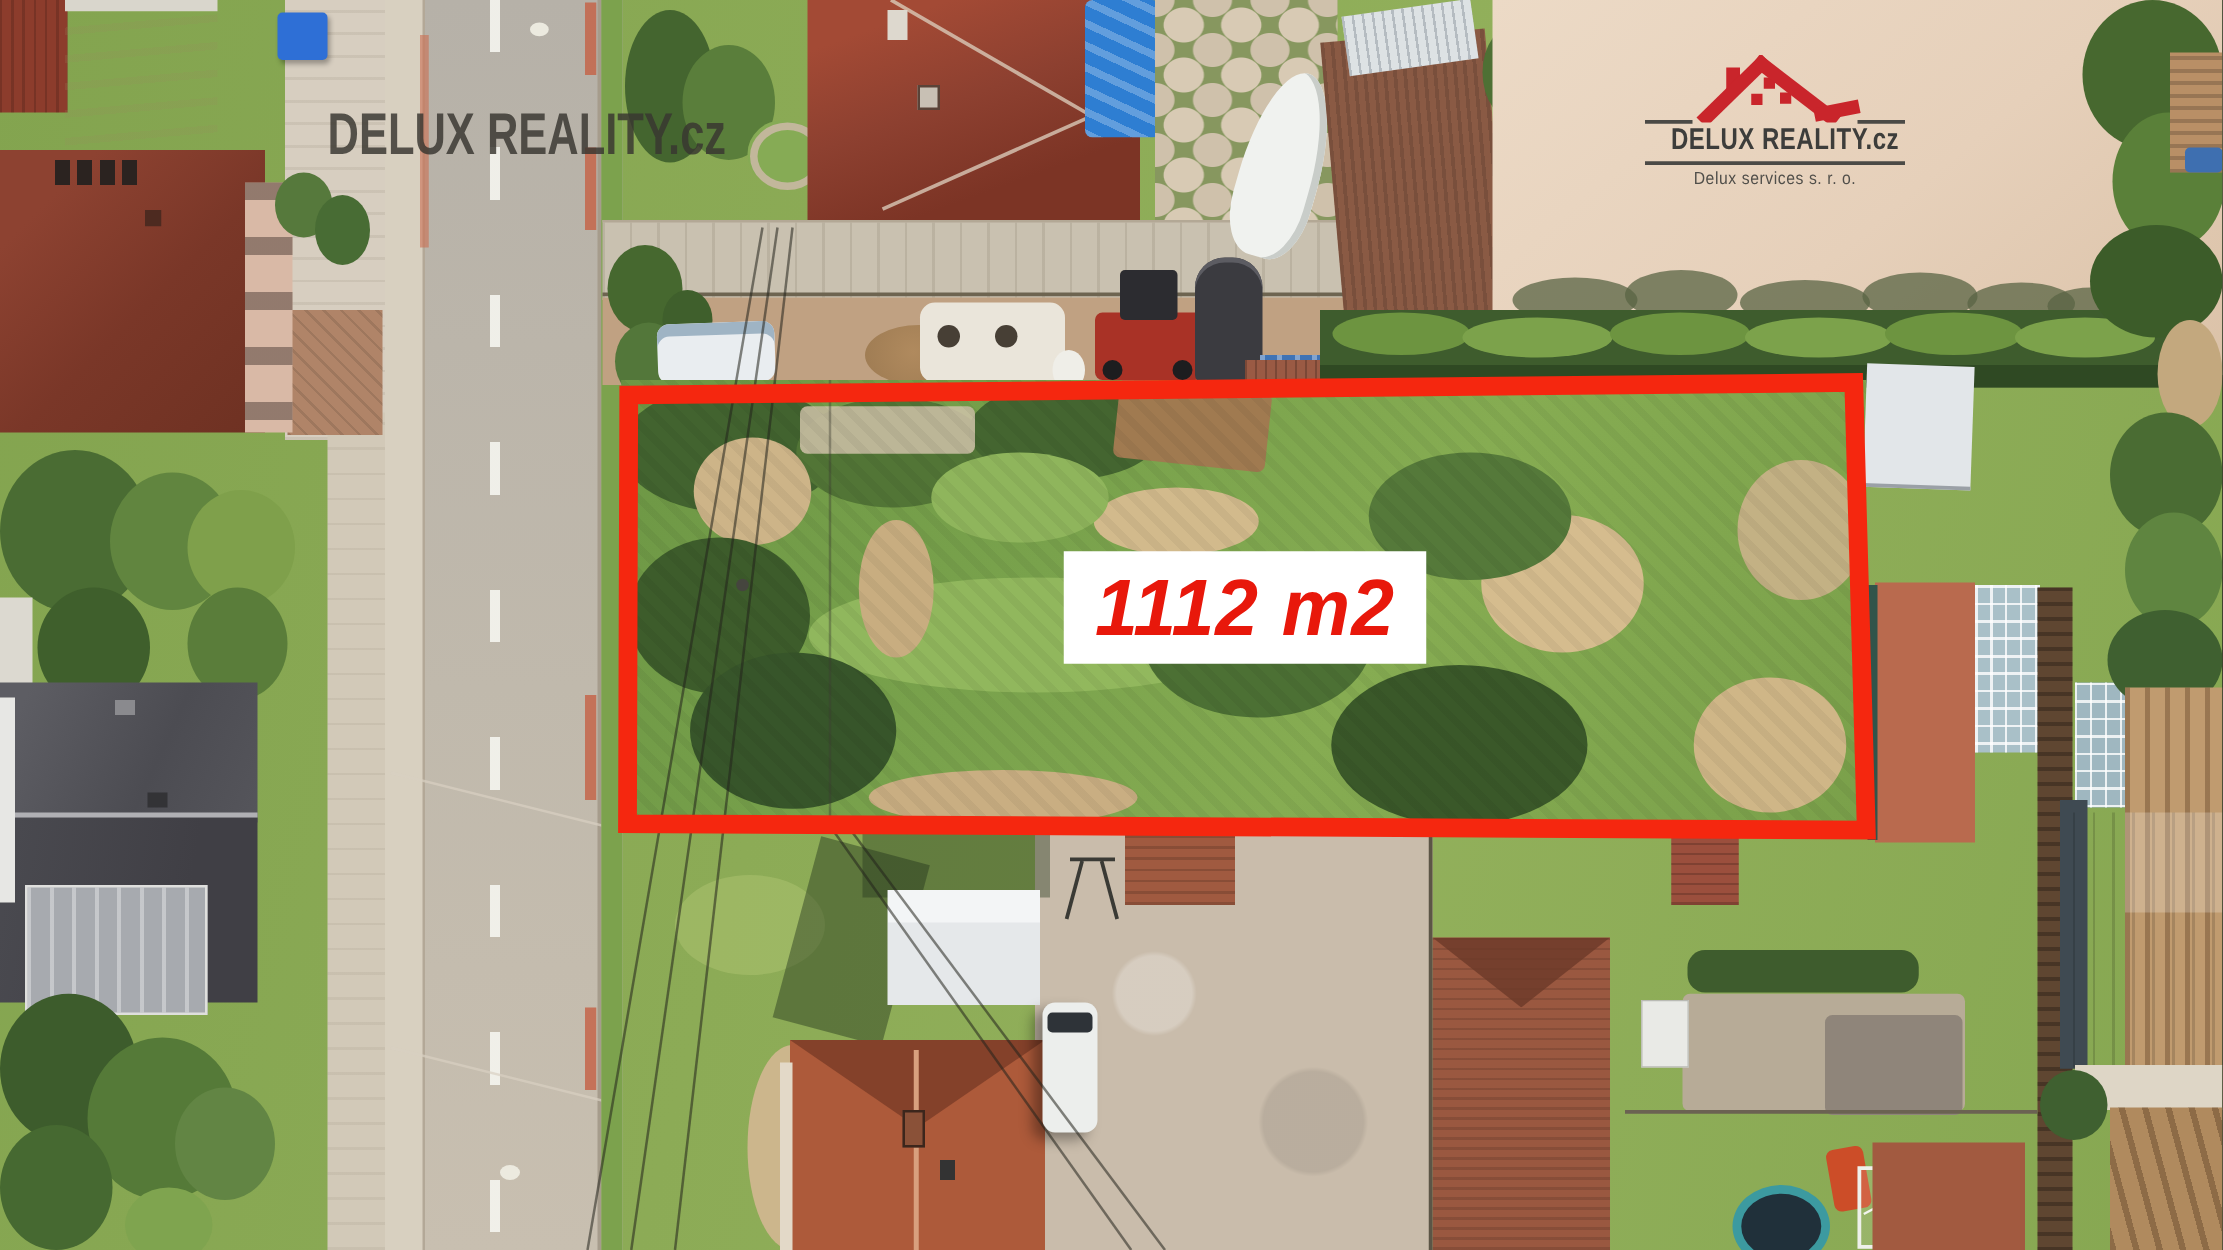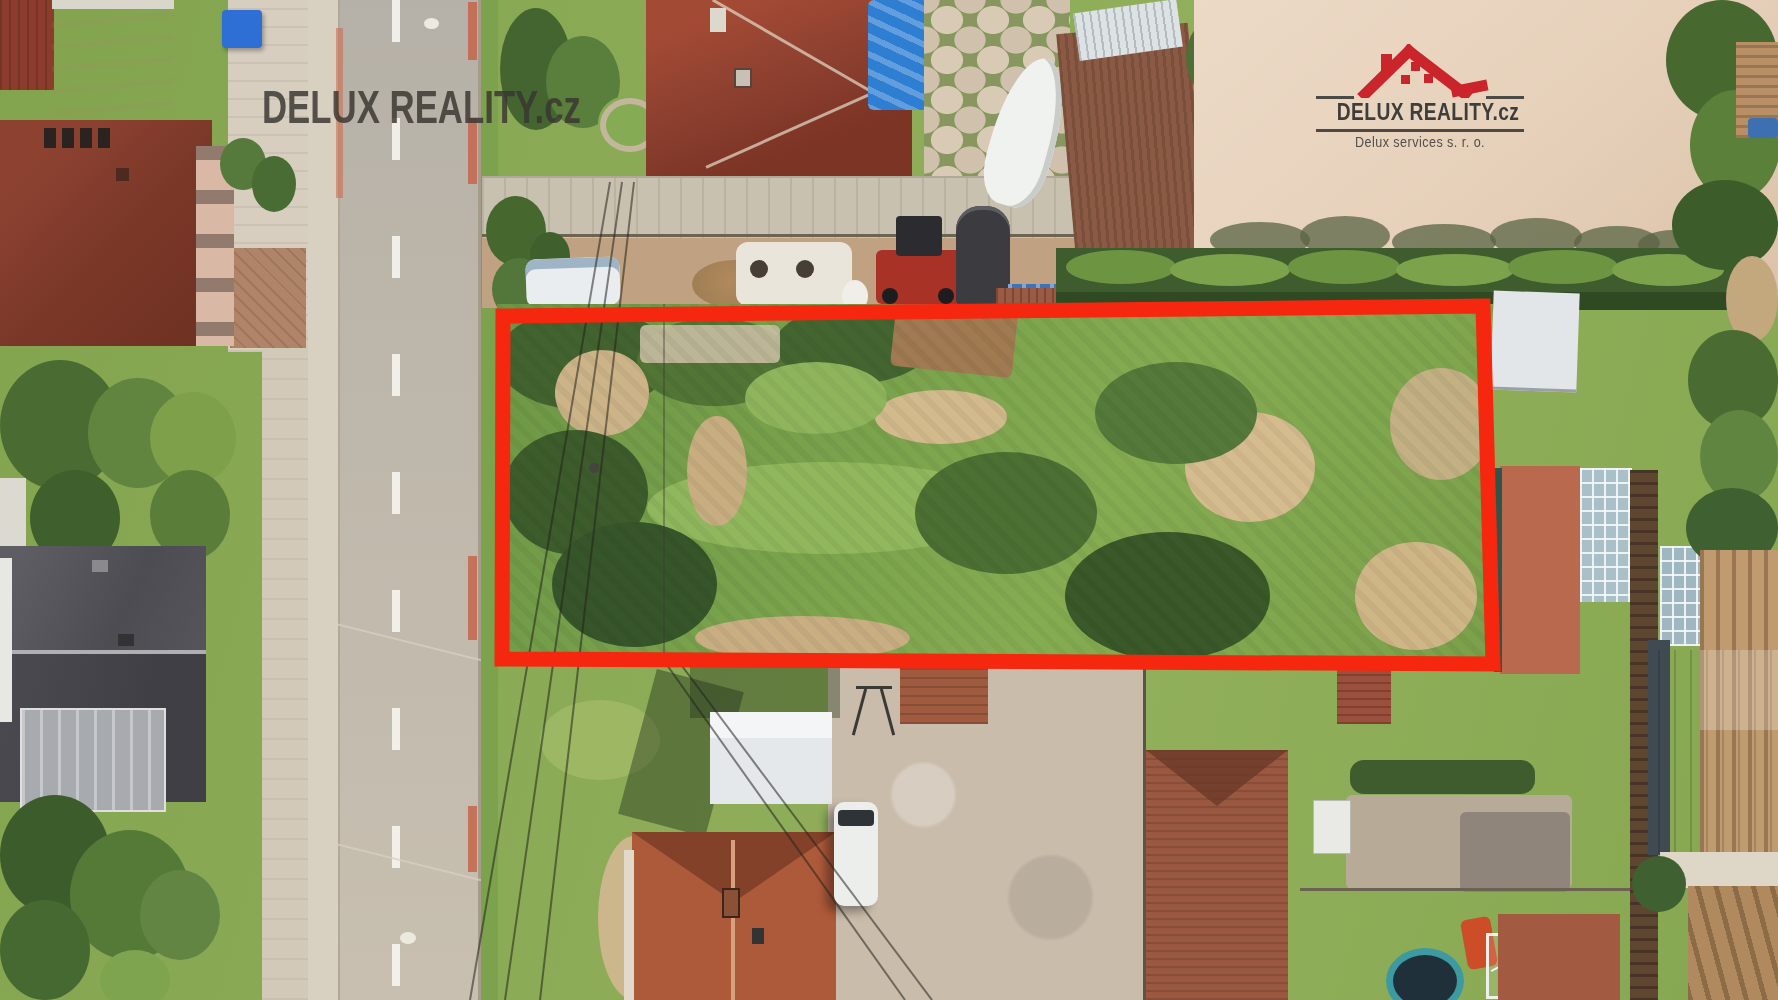--- a/index.html
+++ b/index.html
@@ -245,20 +245,23 @@
       <line x1="662" y1="658" x2="905" y2="1000"></line>
       <line x1="676" y1="658" x2="932" y2="1000"></line>
     </g>
     <circle cx="594" cy="468" r="5" fill="#45453e"></circle>
   </svg>
 
   <svg class="overlay" width="1778" height="1000" viewBox="0 0 1778 1000">
     <polygon points="503,316 1483,306 1493,664 502,659" fill="none" stroke="#f5270f" stroke-width="15" stroke-linejoin="miter"></polygon>
   </svg>
 
+  <div class="arealabel">
+    <span>1112 m2</span>
+  </div>
 
   <div class="watermark">DELUX REALITY.cz</div>
 
   <div class="logo">
     <svg width="150" height="54" viewBox="0 0 150 54" style="display:block;margin:0 auto;">
       <g fill="#c9252b">
         <rect x="36" y="10" width="11" height="20"></rect>
         <rect x="66" y="18" width="9" height="9"></rect>
         <rect x="56" y="31" width="9" height="9"></rect>
         <rect x="79" y="30" width="9" height="9"></rect>

